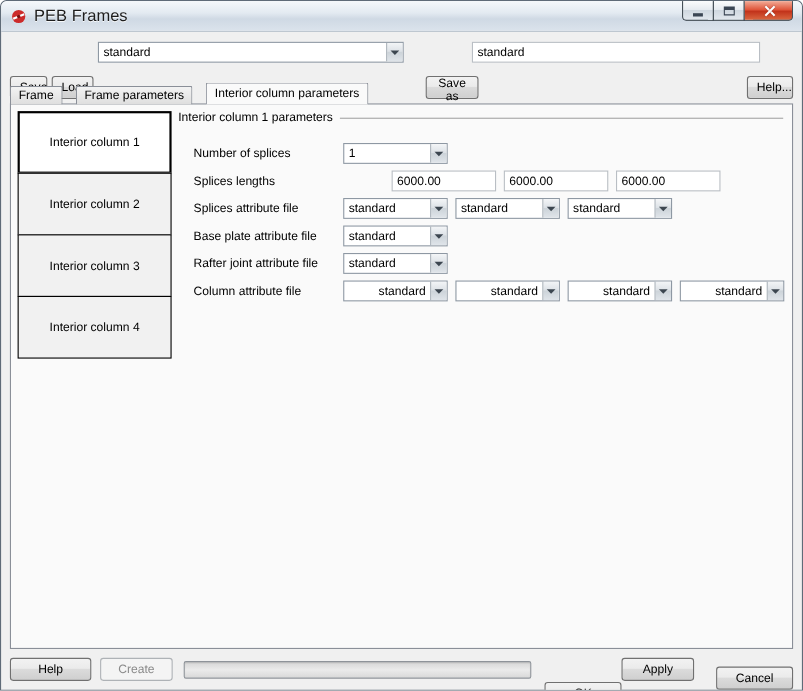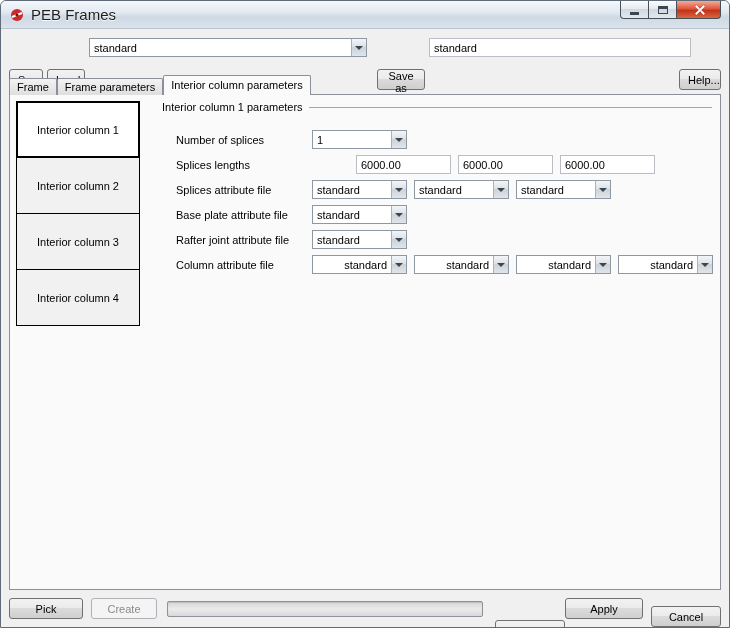--- a/index.html
+++ b/index.html
@@ -59,39 +59,39 @@
     background:linear-gradient(#f3f5f7,#dde2e7 45%,#ccd3d9 50%,#e0e5ea);
     display:flex;align-items:center;justify-content:center;
   }
   .tri{width:0;height:0;border-left:4px solid transparent;border-right:4px solid transparent;border-top:4px solid #3c4650;}
   
   .toolbar{position:absolute;top:36px;left:8px;right:8px;height:22px;}
   .toolbar .btn{position:absolute;top:0;margin-top:32px;}
   .tb-save{left:0;width:34px;}
   .tb-load{left:38px;width:38px;}
   .tb-combo{position:absolute;left:80px;top:1px;width:278px;}
-  .tb-saveas{left:368px;width:48px;}
+  .tb-saveas{left:378px;width:48px;}
   .tb-input{position:absolute;left:420px;top:1px;width:262px;}
   .tb-help{right:0;width:42px;}
   
   .tabs{position:absolute;top:75px;left:8px;height:19px;display:flex;align-items:flex-end;z-index:3;}
   .tab{
-    height:17px;line-height:16px;padding:0 7px;margin-right:0;
+    height:17px;line-height:16px;padding:0 7px;margin-right:12px;
     border:1px solid #8a8f98;border-bottom:none;border-radius:2px 2px 0 0;
     background:linear-gradient(#f3f3f3,#dedede);white-space:nowrap;cursor:default;
   }
   .tab.active{height:20px;line-height:19px;background:#fafafa;position:relative;z-index:4;}
   
   .page{
     position:absolute;top:93px;left:8px;right:8px;bottom:37px;
     background:#fafafa;border:1px solid #8a8f98;z-index:1;
   }
   .collist{position:absolute;left:6px;top:6px;width:140px;}
   .colitem{
-    width:124px;height:57px;border:1px solid #000;margin-top:-1px;
+    width:140px;height:57px;border:1px solid #000;margin-top:-1px;
     background:#f1f1f1;display:flex;align-items:center;justify-content:center;
     text-align:right;cursor:default;
   }
   .colitem:first-child{margin-top:0;}
   .colitem.selected{border:2px solid #000;background:#ffffff;}
   
   .form{position:absolute;left:152px;top:5px;right:4px;bottom:4px;}
   .group-h{position:absolute;top:0;left:0;right:4px;height:14px;display:flex;align-items:center;}
   .group-h .rule{flex:1;height:1px;background:#a6a6a6;margin-left:6px;}
   .row{position:absolute;left:0;right:0;height:19px;}
@@ -99,21 +99,21 @@
   .row .lbl{position:absolute;left:14px;top:4px;white-space:nowrap;}
   .ctrl{position:absolute;top:0;width:95px;}
   .c0{left:150px;}.c1{left:252px;}.c2{left:354px;}.c3{left:456px;}
   input.ctrl{width:95px;margin-left:44px;}
   
   .footer{position:absolute;left:8px;right:8px;bottom:7px;height:22px;}
   .footer .btn{position:absolute;top:0;}
   .ft-pick{left:0;width:74px;}
   .ft-create{left:82px;width:66px;}
   .ft-ok{right:156px;width:70px;margin-top:22px;}
-  .ft-apply{right:78px;width:78px;}
+  .ft-apply{right:90px;width:66px;}
   .ft-cancel{right:0;width:70px;margin-top:8px;}
   .progress{
     position:absolute;left:158px;top:3px;width:316px;height:16px;
     border:1px solid #8e9399;border-radius:2px;
     background:linear-gradient(#d6d6d6,#ebebeb 50%,#d9d9d9);
     box-shadow:inset 0 1px 1px rgba(0,0,0,.12);
   }
 </style>
 </head>
 <body>
@@ -269,21 +269,21 @@
           <span class="val">standard</span>
           <span class="arrow">
               <i class="tri"></i>
             </span>
         </div>
       </div>
     </div>
   </div>
 
   <div class="footer">
-    <button class="btn ft-pick">Pick</button>
+    <button class="btn ft-pick">Help</button>
     <button class="btn ft-create" disabled="">Create</button>
     <div class="progress"></div>
     <button class="btn ft-ok">OK</button>
     <button class="btn ft-apply">Apply</button>
     <button class="btn ft-cancel">Cancel</button>
   </div>
 
 </div>
 
 </body></html>

